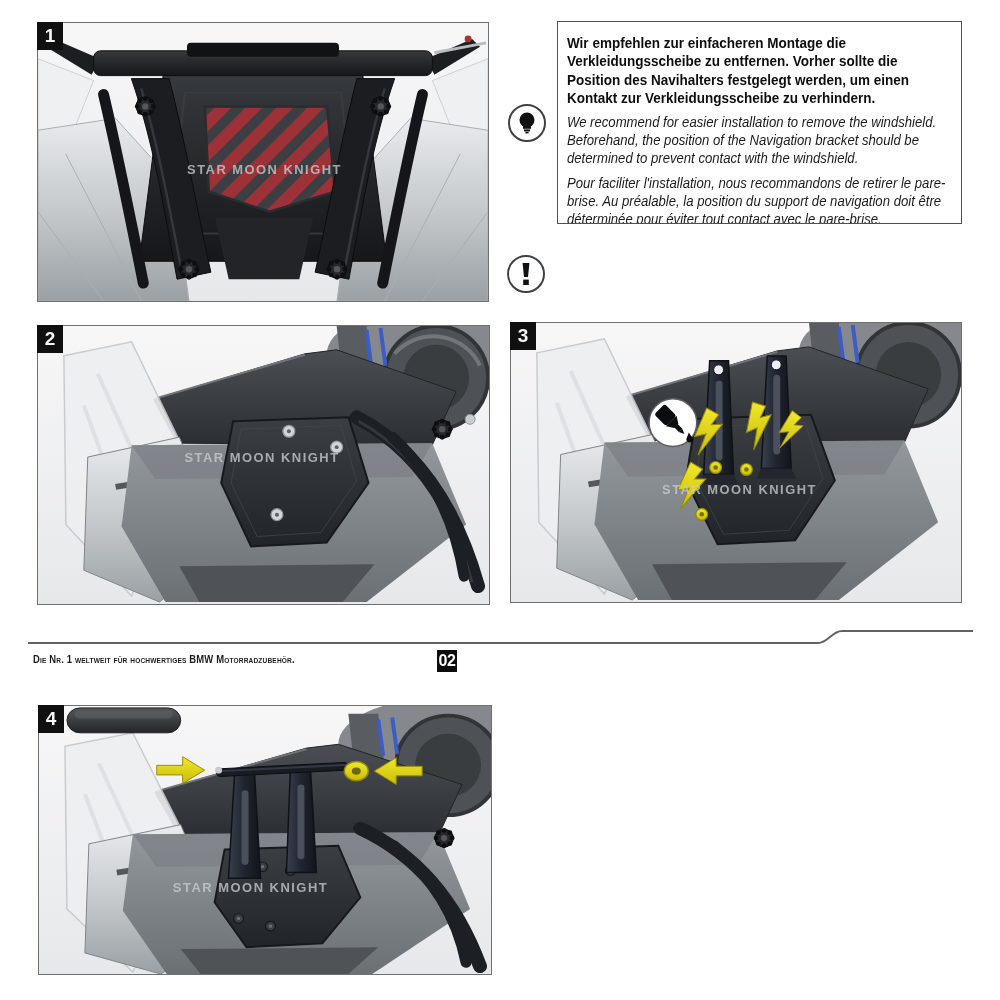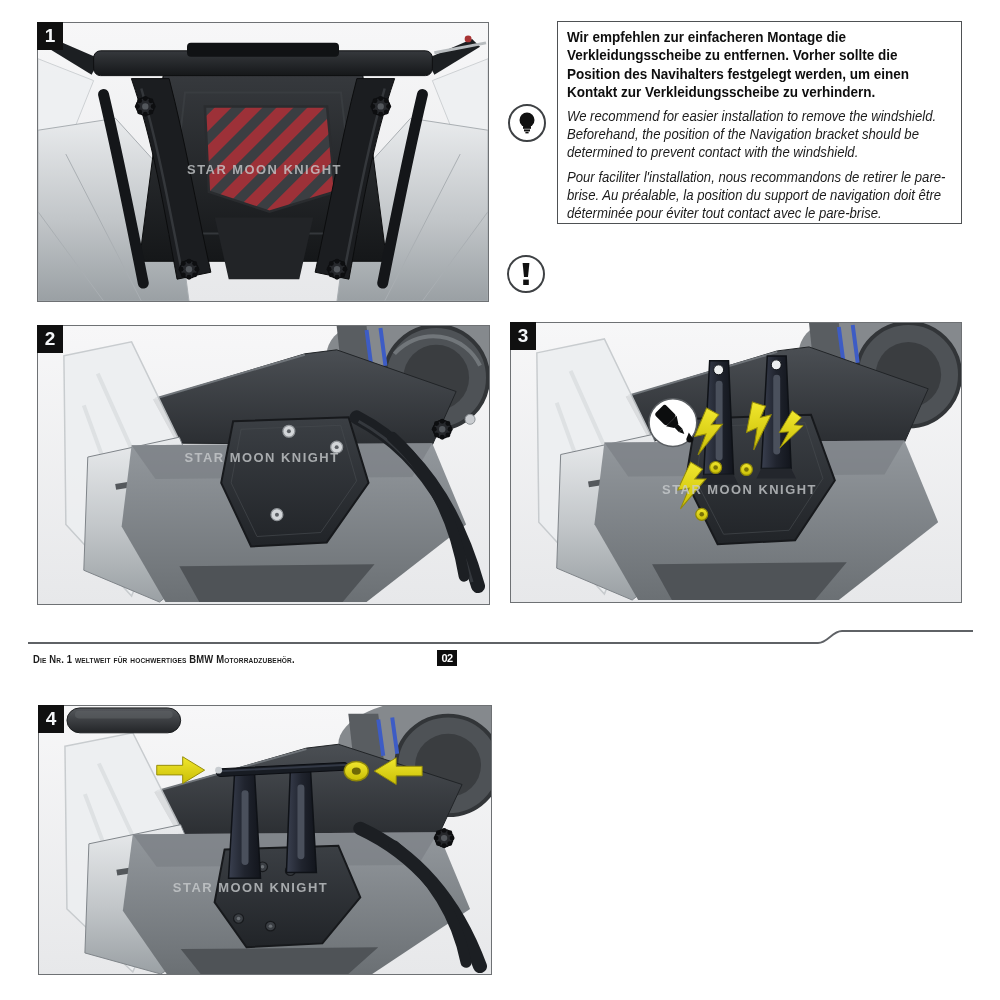--- a/index.html
+++ b/index.html
@@ -5,35 +5,35 @@
   html,body{margin:0;padding:0;background:#ffffff;}
   #page{position:relative;width:1000px;height:1000px;background:#ffffff;overflow:hidden;
         font-family:"Liberation Sans","DejaVu Sans",sans-serif;color:#111;}
   
   .panel{position:absolute;border:1.5px solid #6e7174;background:#f2f2f3;box-sizing:border-box;}
   .panel svg.photo{position:absolute;left:0;top:0;width:100%;height:100%;display:block;}
   .panel-num{position:absolute;left:-1px;top:-1px;width:26px;height:28px;background:#101010;
         color:#f4f6f8;font-size:19px;font-weight:bold;display:flex;align-items:center;
         justify-content:center;z-index:3;}
   
-  .note-box{position:absolute;border:1.5px solid #4e5154;background:#fff;padding:6px 9px;
+  .note-box{position:absolute;border:1.5px solid #4e5154;background:#fff;padding:12px 9px;
         box-sizing:border-box;overflow:hidden;}
   .condense{width:430px;transform:scaleX(0.9);transform-origin:0 0;}
   .note-de{font-weight:bold;font-size:15px;line-height:1.22;color:#0e0e0e;margin:0 0 7px 0;}
   .note-tr{font-style:italic;font-size:14.6px;line-height:1.23;color:#1b1b1b;margin:0 0 7px 0;}
   .note-tr.last{margin:0;}
   .note-icon{position:absolute;width:38px;height:38px;border:2px solid #3e4144;border-radius:50%;
         background:#fff;display:flex;align-items:center;justify-content:center;box-sizing:border-box;}
   
   .divider{position:absolute;left:0;top:626px;width:1000px;height:24px;}
   .footer-brand{position:absolute;left:33px;top:653px;font-weight:bold;font-size:11.5px;
         font-variant:small-caps;letter-spacing:0.2px;color:#1c1c1c;white-space:nowrap;
         transform:scaleX(0.82);transform-origin:0 0;}
-  .page-badge{position:absolute;left:437px;top:650px;width:20px;height:16px;background:#0d0d0d;
-        color:#fff;font-size:11px;font-weight:bold;display:flex;align-items:center;
+  .page-badge{position:absolute;left:437px;top:650px;width:20px;height:22px;background:#0d0d0d;
+        color:#fff;font-size:16px;font-weight:bold;display:flex;align-items:center;
         justify-content:center;letter-spacing:-0.5px;}
   .wm{font-weight:bold;font-size:13px;letter-spacing:1.5px;fill:#c9ccce;opacity:0.78;}
 </style>
 </head>
 <body>
 
 <div id="page">
 
   <svg width="0" height="0" style="position:absolute">
     <defs>

